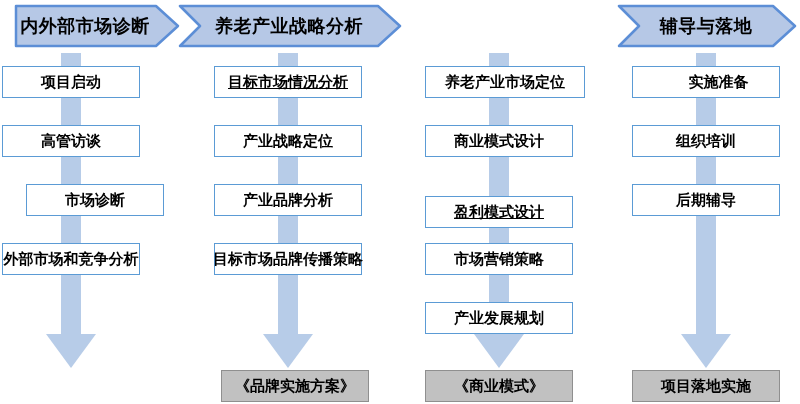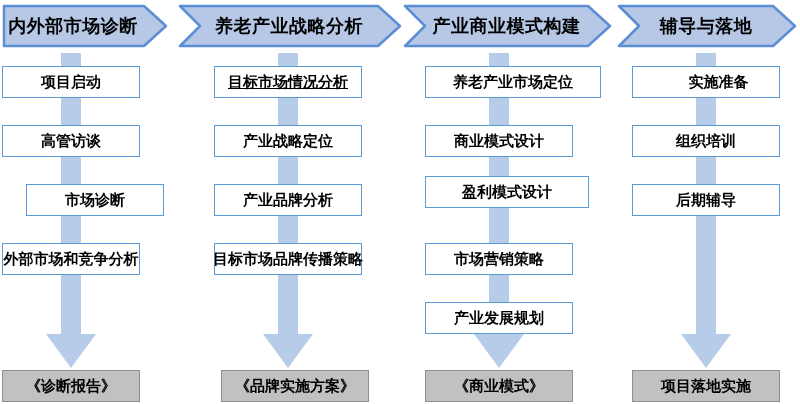--- a/index.html
+++ b/index.html
@@ -69,63 +69,56 @@
     font-size: 15px;
     font-weight: bold;
     color: #000000;
     white-space: nowrap;
   }
 </style>
 </head>
 <body>
 
 <div id="diagram">
-    <div class="phase-header" style="left: 2px; width: 166px; text-align: right;">
+    <div class="phase-header" style="left: 14px; width: 166px; text-align: right;">
       <svg width="166" height="44">
         <polygon points="2,2 142,2 164,22 142,42 2,42" fill="#b6c8e6" stroke="#5c8ed6" stroke-width="2.5" stroke-linejoin="round"></polygon>
       </svg>
       <span class="hdr-label" style="left: 0px; right: 24px;">内外部市场诊断</span>
     </div>
     <svg class="flow-arrow" width="50" height="315" style="left: 46px;">
       <rect x="15" y="0" width="20" height="282" fill="#b7cce8"></rect>
       <polygon points="0,281 50,281 25,315" fill="#b7cce8"></polygon>
     </svg>
     <div class="step-box" style="left: 2px; width: 138px; top: 66px;">项目启动</div>
     <div class="step-box" style="left: 2px; width: 138px; top: 125px;">高管访谈</div>
     <div class="step-box" style="left: 2px; width: 138px; top: 184px; margin-left: 24px;">市场诊断</div>
     <div class="step-box" style="left: 2px; width: 138px; top: 243px;">外部市场和竞争分析</div>
-    <div class="result-box" style="left: 2px; width: 138px;">《诊断报告》</div>
     <div class="phase-header" style="left: 178px; width: 224px;">
       <svg width="224" height="44">
         <polygon points="2,2 200,2 222,22 200,42 2,42 22,22" fill="#b6c8e6" stroke="#5c8ed6" stroke-width="2.5" stroke-linejoin="round"></polygon>
       </svg>
       <span class="hdr-label" style="left: 22px; right: 24px;">养老产业战略分析</span>
     </div>
     <svg class="flow-arrow" width="50" height="315" style="left: 263px;">
       <rect x="15" y="0" width="20" height="282" fill="#b7cce8"></rect>
       <polygon points="0,281 50,281 25,315" fill="#b7cce8"></polygon>
     </svg>
     <div class="step-box" style="left: 214px; width: 148px; top: 66px; text-decoration: underline;">目标市场情况分析</div>
     <div class="step-box" style="left: 214px; width: 148px; top: 125px;">产业战略定位</div>
     <div class="step-box" style="left: 214px; width: 148px; top: 184px;">产业品牌分析</div>
     <div class="step-box" style="left: 214px; width: 148px; top: 243px;">目标市场品牌传播策略</div>
     <div class="result-box" style="left: 214px; width: 148px; margin-left: 7px;">《品牌实施方案》</div>
-    <div class="phase-header" style="left: 403px; width: 209px;">
-      <svg width="209" height="44">
-        <polygon points="2,2 185,2 207,22 185,42 2,42 22,22" fill="#b6c8e6" stroke="#5c8ed6" stroke-width="2.5" stroke-linejoin="round"></polygon>
-      </svg>
-      <span class="hdr-label" style="left: 22px; right: 24px;">产业商业模式构建</span>
-    </div>
     <svg class="flow-arrow" width="50" height="315" style="left: 474px;">
       <rect x="15" y="0" width="20" height="282" fill="#b7cce8"></rect>
       <polygon points="0,281 50,281 25,315" fill="#b7cce8"></polygon>
     </svg>
-    <div class="step-box" style="left: 425px; width: 176px; top: 66px;">养老产业市场定位</div>
+    <div class="step-box" style="left: 425px; width: 160px; top: 66px;">养老产业市场定位</div>
     <div class="step-box" style="left: 425px; width: 148px; top: 125px;">商业模式设计</div>
-    <div class="step-box" style="left: 425px; width: 164px; top: 176px;">盈利模式设计</div>
+    <div class="step-box" style="left: 425px; width: 148px; top: 196px; text-decoration: underline;">盈利模式设计</div>
     <div class="step-box" style="left: 425px; width: 148px; top: 243px;">市场营销策略</div>
     <div class="step-box" style="left: 425px; width: 148px; top: 302px;">产业发展规划</div>
     <div class="result-box" style="left: 425px; width: 148px;">《商业模式》</div>
     <div class="phase-header" style="left: 617px; width: 180px;">
       <svg width="180" height="44">
         <polygon points="2,2 156,2 178,22 156,42 2,42 22,22" fill="#b6c8e6" stroke="#5c8ed6" stroke-width="2.5" stroke-linejoin="round"></polygon>
       </svg>
       <span class="hdr-label" style="left: 22px; right: 24px;">辅导与落地</span>
     </div>
     <svg class="flow-arrow" width="50" height="315" style="left: 681px;">

